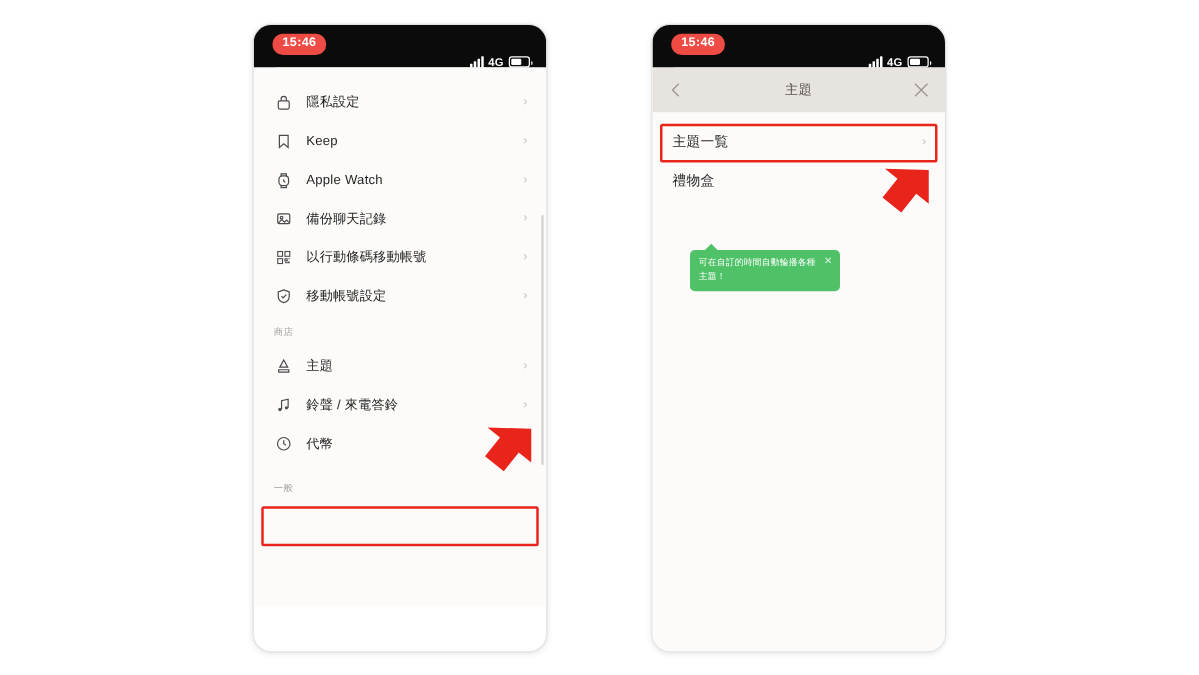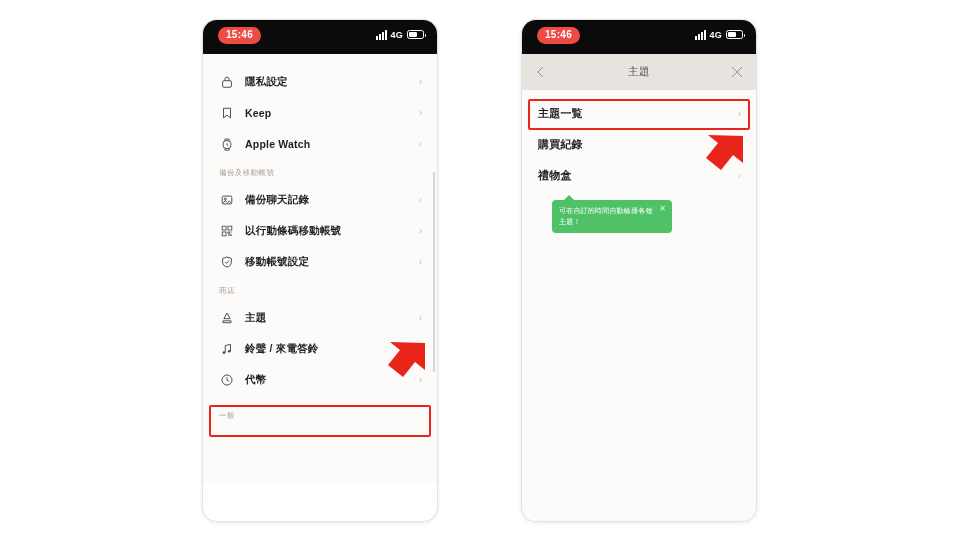--- a/index.html
+++ b/index.html
@@ -59,21 +59,21 @@
     font-size: 10px;
     font-weight: bold;
     letter-spacing: .3px;
     padding: 2px 8px 3px 8px;
     border-radius: 9px;
     line-height: 12px;
   }
   .status-right {
     position: absolute;
     right: 13px;
-    top: 9px;
+    top: 24px;
     display: flex;
     align-items: center;
     gap: 4px;
   }
   .bars { display: flex; align-items: flex-end; gap: 1px; height: 11px; }
   .bars i { display: block; width: 2px; background: #ffffff; border-radius: .5px; }
   .bars i:nth-child(1){ height: 4px; }
   .bars i:nth-child(2){ height: 6px; }
   .bars i:nth-child(3){ height: 8px; }
   .bars i:nth-child(4){ height: 10px; }
@@ -148,21 +148,21 @@
   }
   .row .ico {
     width: 15px; height: 15px;
     flex: 0 0 15px;
     margin-right: 11px;
     display: flex; align-items: center; justify-content: center;
     color: #4b4b4b;
   }
   .row .label {
     font-size: 10.5px;
-    font-weight: bold;
+    font-weight: normal;
     color: #1f1f1f;
     letter-spacing: .2px;
     white-space: nowrap;
   }
   .row .chev {
     margin-left: auto;
     color: #c7c3bf;
     font-size: 10px;
     line-height: 1;
     padding-right: 1px;
@@ -287,21 +287,20 @@
         <span class="ico">
           <svg viewBox="0 0 16 16" width="14" height="14" fill="none" stroke="#4b4b4b" stroke-width="1.1">
             <rect x="3.6" y="4.3" width="8.8" height="8.8" rx="3.2"></rect>
               <path d="M5.6 4.3V2.4h4.8v1.9M5.6 13.1V15h4.8v-1.9M8 7.2v1.9l1.4.9"></path>
           </svg>
         </span>
         <span class="label">Apple Watch</span>
         <span class="chev">›</span>
       </div>
 
-      <div class="group-label">備份及移動帳號</div>
 
       <div class="row">
         <span class="ico">
           <svg viewBox="0 0 16 16" width="14" height="14" fill="none" stroke="#4b4b4b" stroke-width="1.1">
             <rect x="2.5" y="3.5" width="11" height="9" rx="1.3"></rect>
               <circle cx="6" cy="7" r="1.2"></circle>
               <path d="M3.2 11.8l3-3 2.4 2.3 2-1.9 2.2 2.1"></path>
           </svg>
         </span>
         <span class="label">備份聊天記錄</span>
@@ -411,24 +410,20 @@
     </div>
 
     <div class="screen-body">
       <div style="height:8px"></div>
 
       <div class="row noicon">
         <span class="label">主題一覧</span>
         <span class="chev">›</span>
       </div>
 
-      <div class="row noicon">
-        <span class="label">購買紀錄</span>
-        <span class="chev">›</span>
-      </div>
 
       <div class="row noicon">
         <span class="label">禮物盒</span>
         <span class="chev">›</span>
       </div>
 
       <div class="tooltip">
         <div class="tt-arrow"></div>
         <div class="tt-text">可在自訂的時間自動輪播各種主題！</div>
         <div class="tt-close">✕</div>

